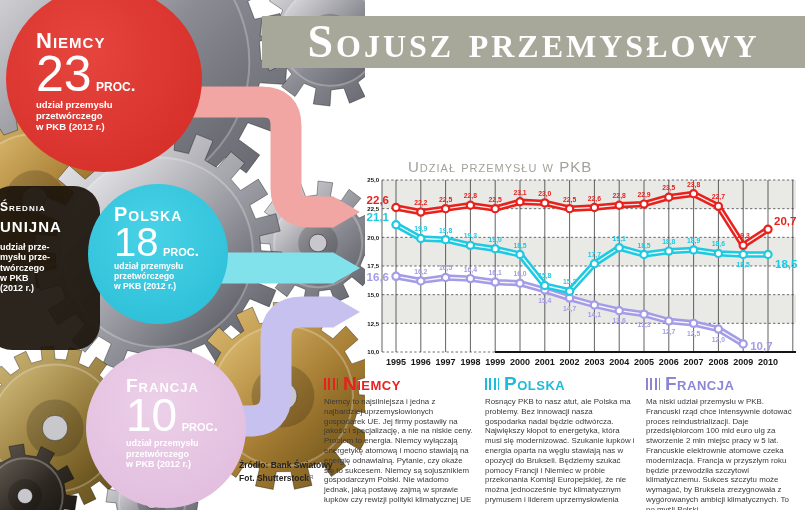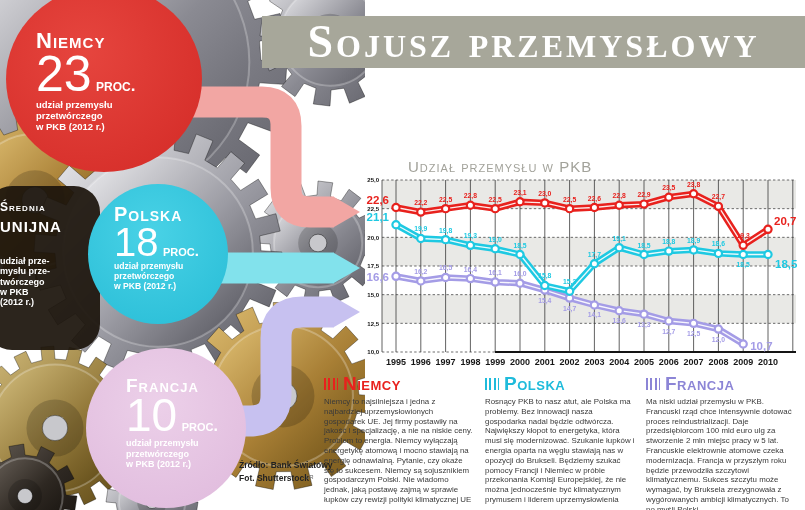--- a/index.html
+++ b/index.html
@@ -24,21 +24,21 @@
   .b-niemcy .big{font-size:50px;}
   .b-niemcy .unit{font-size:17px;}
   .b-niemcy .desc{font-size:9.5px;margin-top:3px;}
   .b-srednia{left:-14px;top:186px;width:114px;height:164px;border-radius:26px;
              background:rgba(28,20,12,.93);}
   .b-srednia .in{padding:14px 0 0 14px;}
   .b-srednia .nm1{font-variant:small-caps;font-weight:bold;font-size:12px;letter-spacing:1px;}
   .b-srednia .nm{font-size:21px;}
   .b-srednia .big{font-size:40px;}
   .b-srednia .unit{font-size:14px;}
-  .b-srednia .desc{font-size:9px;margin-top:21px;}
+  .b-srednia .desc{font-size:9px;margin-top:7px;}
   .b-polska{left:88px;top:184px;width:140px;height:140px;border-radius:50%;
             background:radial-gradient(circle at 45% 35%,#49d2e6,#27bcd6);}
   .b-polska .in{padding:20px 0 0 26px;}
   .b-polska .nm{font-size:20px;}
   .b-polska .big{font-size:40px;}
   .b-polska .unit{font-size:15px;}
   .b-polska .desc{font-size:8.6px;margin-top:2px;}
   .b-francja{left:86px;top:348px;width:160px;height:160px;border-radius:50%;
              background:radial-gradient(circle at 45% 35%,#ecd0e9,#dfb9dc);}
   .b-francja .in{padding:28px 0 0 40px;}

